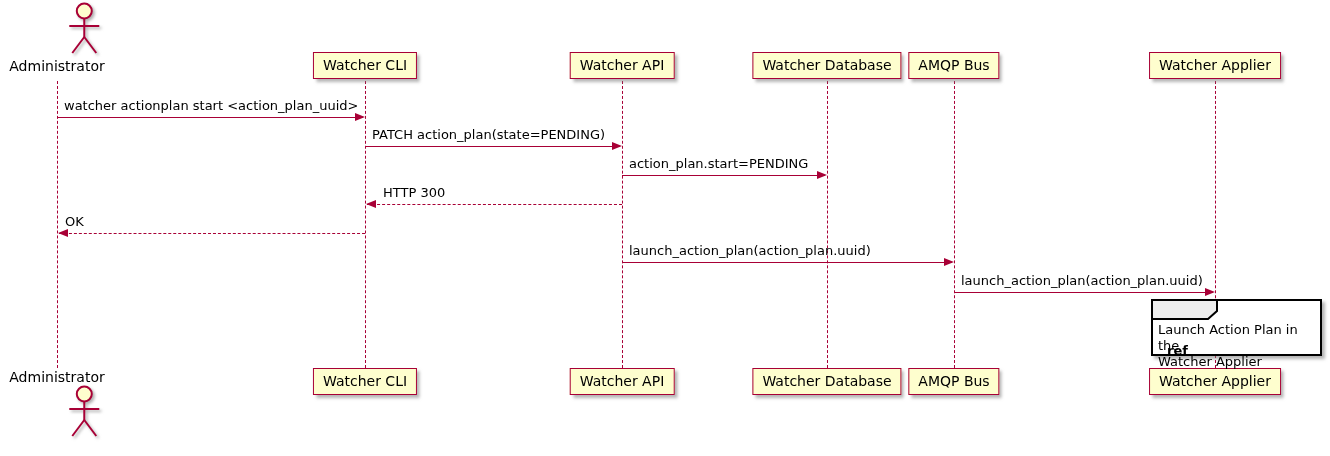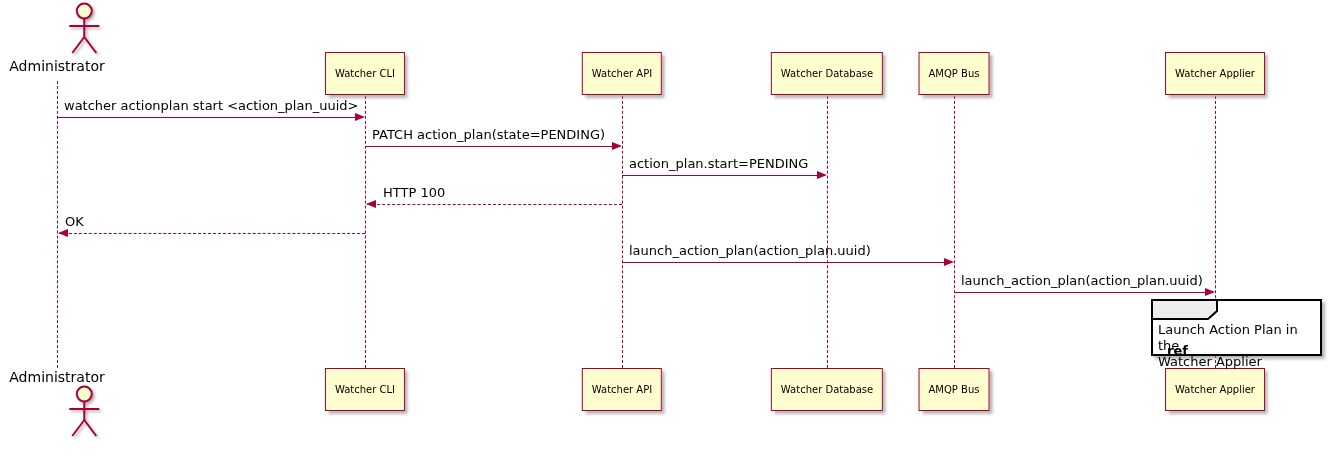--- a/index.html
+++ b/index.html
@@ -12,21 +12,21 @@
   html,body{margin:0;padding:0;background:var(--bg);}
   body{font-family:"DejaVu Sans","Liberation Sans",sans-serif;color:#000;}
   #stage{position:relative;width:1330px;height:456px;background:var(--bg);overflow:hidden;}
 
   .lifeline{
     position:absolute;width:0;border-left:1px dashed var(--accent);z-index:1;
   }
   .pbox{
     position:absolute;transform:translateX(-50%);
     background:var(--pfill);border:1.8px solid var(--accent);
-    padding:12px 9px;font-size:10px;line-height:17px;white-space:nowrap;
+    padding:4px 9px;font-size:14px;line-height:17px;white-space:nowrap;
     box-shadow:3px 3px 3px rgba(120,120,120,0.55);z-index:3;
   }
   .actor{
     position:absolute;transform:translateX(-50%);display:flex;flex-direction:column;
     align-items:flex-end;z-index:3;
   }
   .actor-label{font-size:14px;line-height:16px;white-space:nowrap;}
   .actor svg{filter:drop-shadow(2.5px 2.5px 1.5px rgba(120,120,120,0.6));}
 
   .msg-line{position:absolute;height:0;z-index:2;}
@@ -103,21 +103,21 @@
     <div class="msg-head right" style="left: 355px; top: 113px;"></div>
     <div class="msg-label" style="left: 64px; top: 98px;">watcher actionplan start &lt;action_plan_uuid&gt;</div>
     <div class="msg-line solid" style="left: 365px; width: 255px; top: 146px;"></div>
     <div class="msg-head right" style="left: 612px; top: 142px;"></div>
     <div class="msg-label" style="left: 372px; top: 127px;">PATCH action_plan(state=PENDING)</div>
     <div class="msg-line solid" style="left: 622px; width: 203px; top: 175px;"></div>
     <div class="msg-head right" style="left: 817px; top: 171px;"></div>
     <div class="msg-label" style="left: 629px; top: 156px;">action_plan.start=PENDING</div>
     <div class="msg-line dashed" style="left: 367px; width: 255px; top: 204px;"></div>
     <div class="msg-head left" style="left: 366px; top: 200px;"></div>
-    <div class="msg-label" style="left: 383px; top: 185px;">HTTP 100</div>
+    <div class="msg-label" style="left: 383px; top: 185px;">HTTP 300</div>
     <div class="msg-line dashed" style="left: 59px; width: 306px; top: 233px;"></div>
     <div class="msg-head left" style="left: 58px; top: 229px;"></div>
     <div class="msg-label" style="left: 65px; top: 214px;">OK</div>
     <div class="msg-line solid" style="left: 622px; width: 330px; top: 262px;"></div>
     <div class="msg-head right" style="left: 944px; top: 258px;"></div>
     <div class="msg-label" style="left: 629px; top: 243px;">launch_action_plan(action_plan.uuid)</div>
     <div class="msg-line solid" style="left: 954px; width: 259px; top: 292px;"></div>
     <div class="msg-head right" style="left: 1205px; top: 288px;"></div>
     <div class="msg-label" style="left: 961px; top: 273px;">launch_action_plan(action_plan.uuid)</div>
   </div>

